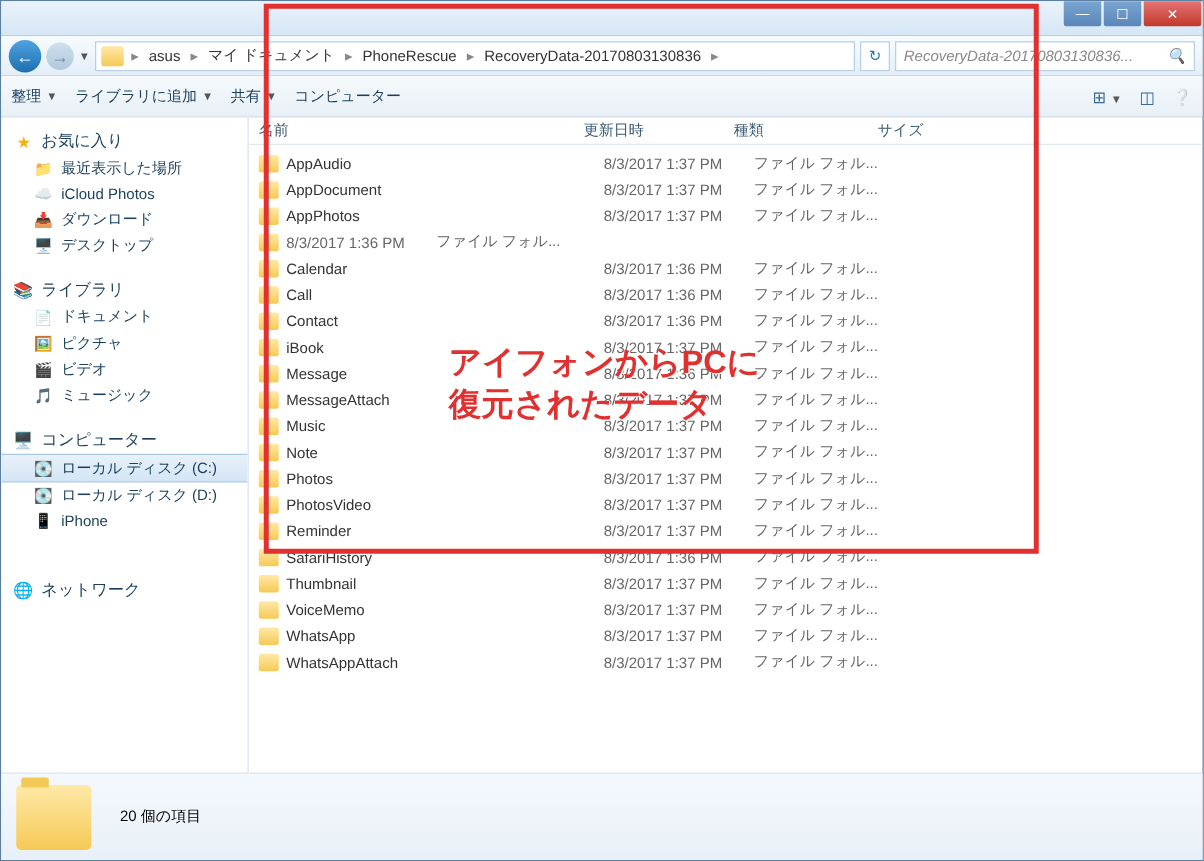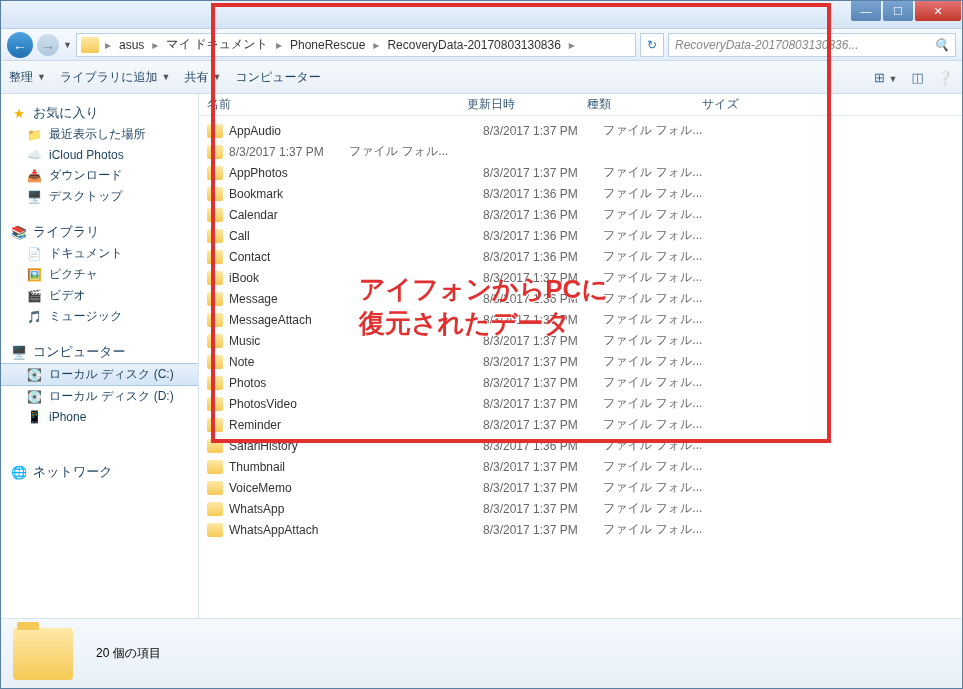--- a/index.html
+++ b/index.html
@@ -14,21 +14,21 @@
 .winbtn.close { background: linear-gradient(#e57373, #c0392b); width: 46px; }
 
 .navbar { height: 32px; background: linear-gradient(#f7fbff, #e4eef8); display: flex; align-items: center; padding: 0 6px; border-bottom: 1px solid #c9d9e8; gap: 4px; }
 .navbtn { width: 26px; height: 26px; border-radius: 50%; background: linear-gradient(#4fa3e0, #1e6fb0); display: flex; align-items: center; justify-content: center; color: #fff; font-size: 14px; }
 .navbtn.fwd { background: linear-gradient(#d0e0ee, #b0c8dd); color: #6a8aa8; width: 22px; height: 22px; }
 .breadcrumb { flex: 1; height: 24px; background: #fff; border: 1px solid #b8cfe5; display: flex; align-items: center; padding: 0 4px; overflow: hidden; }
 .bc-folder { width: 18px; height: 16px; background: linear-gradient(#ffe9a8, #f5c955); border-radius: 2px; margin-right: 4px; }
 .bc-item { padding: 0 6px; color: #333; white-space: nowrap; }
 .bc-sep { color: #888; padding: 0 2px; }
 .refresh { width: 24px; height: 24px; border: 1px solid #b8cfe5; background: #fff; display: flex; align-items: center; justify-content: center; color: #2a7ab0; }
-.searchbox { width: 288px; height: 24px; border: 1px solid #b8cfe5; background: #fff; display: flex; align-items: center; padding: 0 6px; color: #888; font-style: italic; }
+.searchbox { width: 240px; height: 24px; border: 1px solid #b8cfe5; background: #fff; display: flex; align-items: center; padding: 0 6px; color: #888; font-style: italic; }
 .searchbox span:first-child { flex: 1; overflow: hidden; text-overflow: ellipsis; white-space: nowrap; }
 
 .toolbar { height: 32px; background: linear-gradient(#f5f9fc, #e8f0f7); display: flex; align-items: center; padding: 16px 8px; gap: 14px; border-bottom: 1px solid #d0dce7; color: #1a3f5c; }
 .toolbar .tb-item { display: flex; align-items: center; gap: 4px; }
 .toolbar .spacer { flex: 1; }
 .toolbar .tb-icon { color: #3a6a8f; font-size: 13px; }
 
 .body { flex: 1; display: flex; overflow: hidden; }
 
 .sidebar { width: 198px; background: #fff; border-right: 1px solid #d7e3ee; padding: 8px 0; overflow-y: auto; }
@@ -204,32 +204,32 @@
       </div>
       <div class="filelist" id="filelist">
           <div class="row">
             <div class="fldr"></div>
             <div class="r-name">AppAudio</div>
             <div class="r-date">8/3/2017 1:37 PM</div>
             <div class="r-type">ファイル フォル...</div>
           </div>
           <div class="row">
             <div class="fldr"></div>
+            <div class="r-name">AppDocument</div>
             <div class="r-date">8/3/2017 1:37 PM</div>
             <div class="r-type">ファイル フォル...</div>
           </div>
           <div class="row">
             <div class="fldr"></div>
             <div class="r-name">AppPhotos</div>
             <div class="r-date">8/3/2017 1:37 PM</div>
             <div class="r-type">ファイル フォル...</div>
           </div>
           <div class="row">
             <div class="fldr"></div>
-            <div class="r-name">Bookmark</div>
             <div class="r-date">8/3/2017 1:36 PM</div>
             <div class="r-type">ファイル フォル...</div>
           </div>
           <div class="row">
             <div class="fldr"></div>
             <div class="r-name">Calendar</div>
             <div class="r-date">8/3/2017 1:36 PM</div>
             <div class="r-type">ファイル フォル...</div>
           </div>
           <div class="row">

